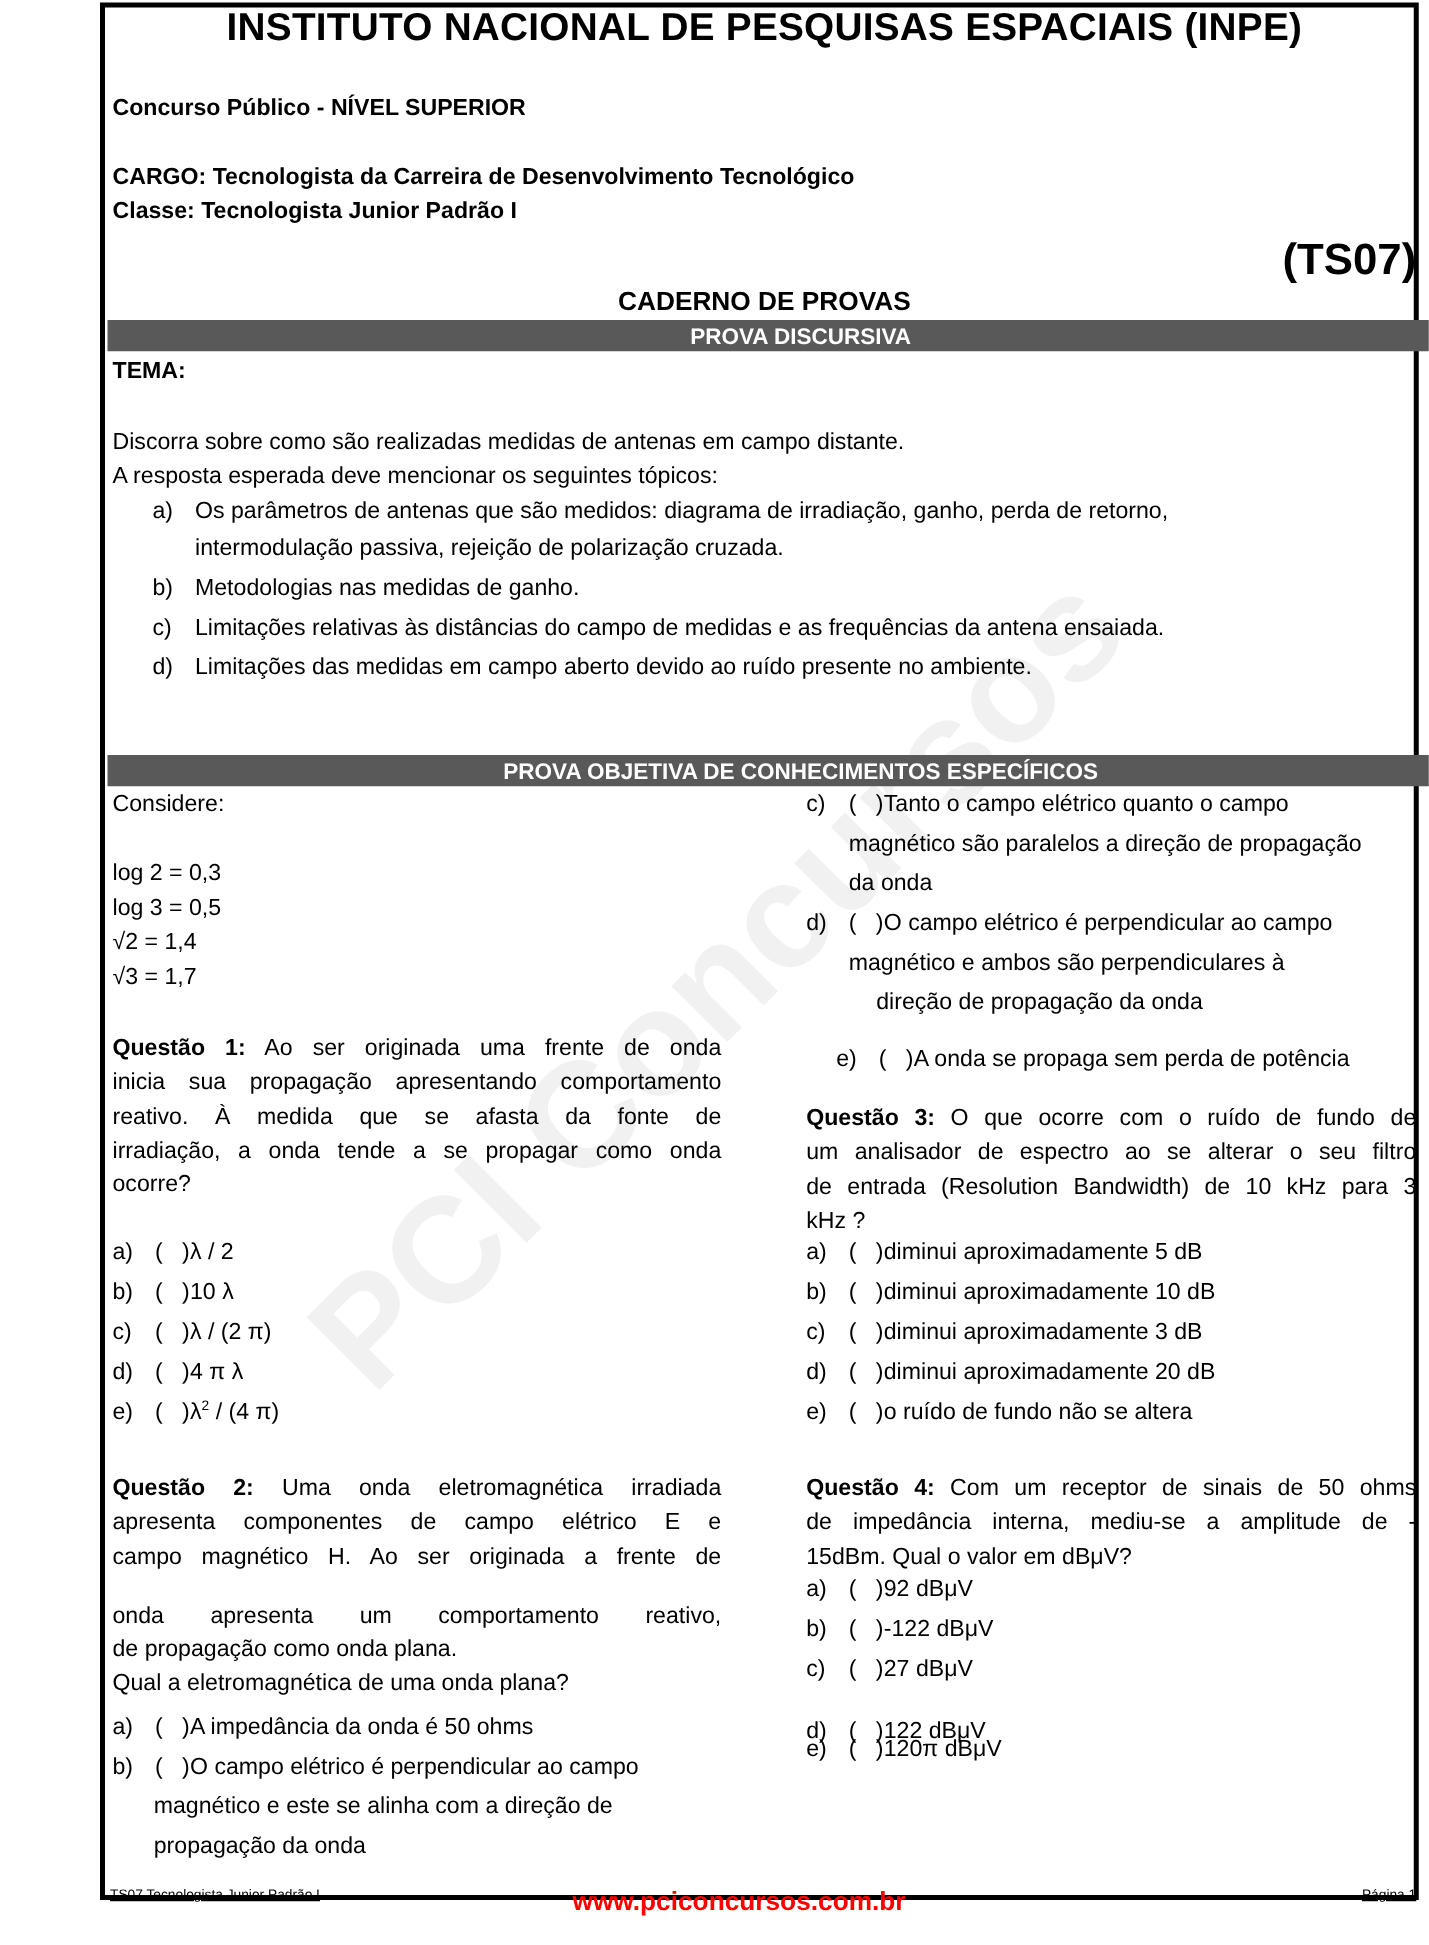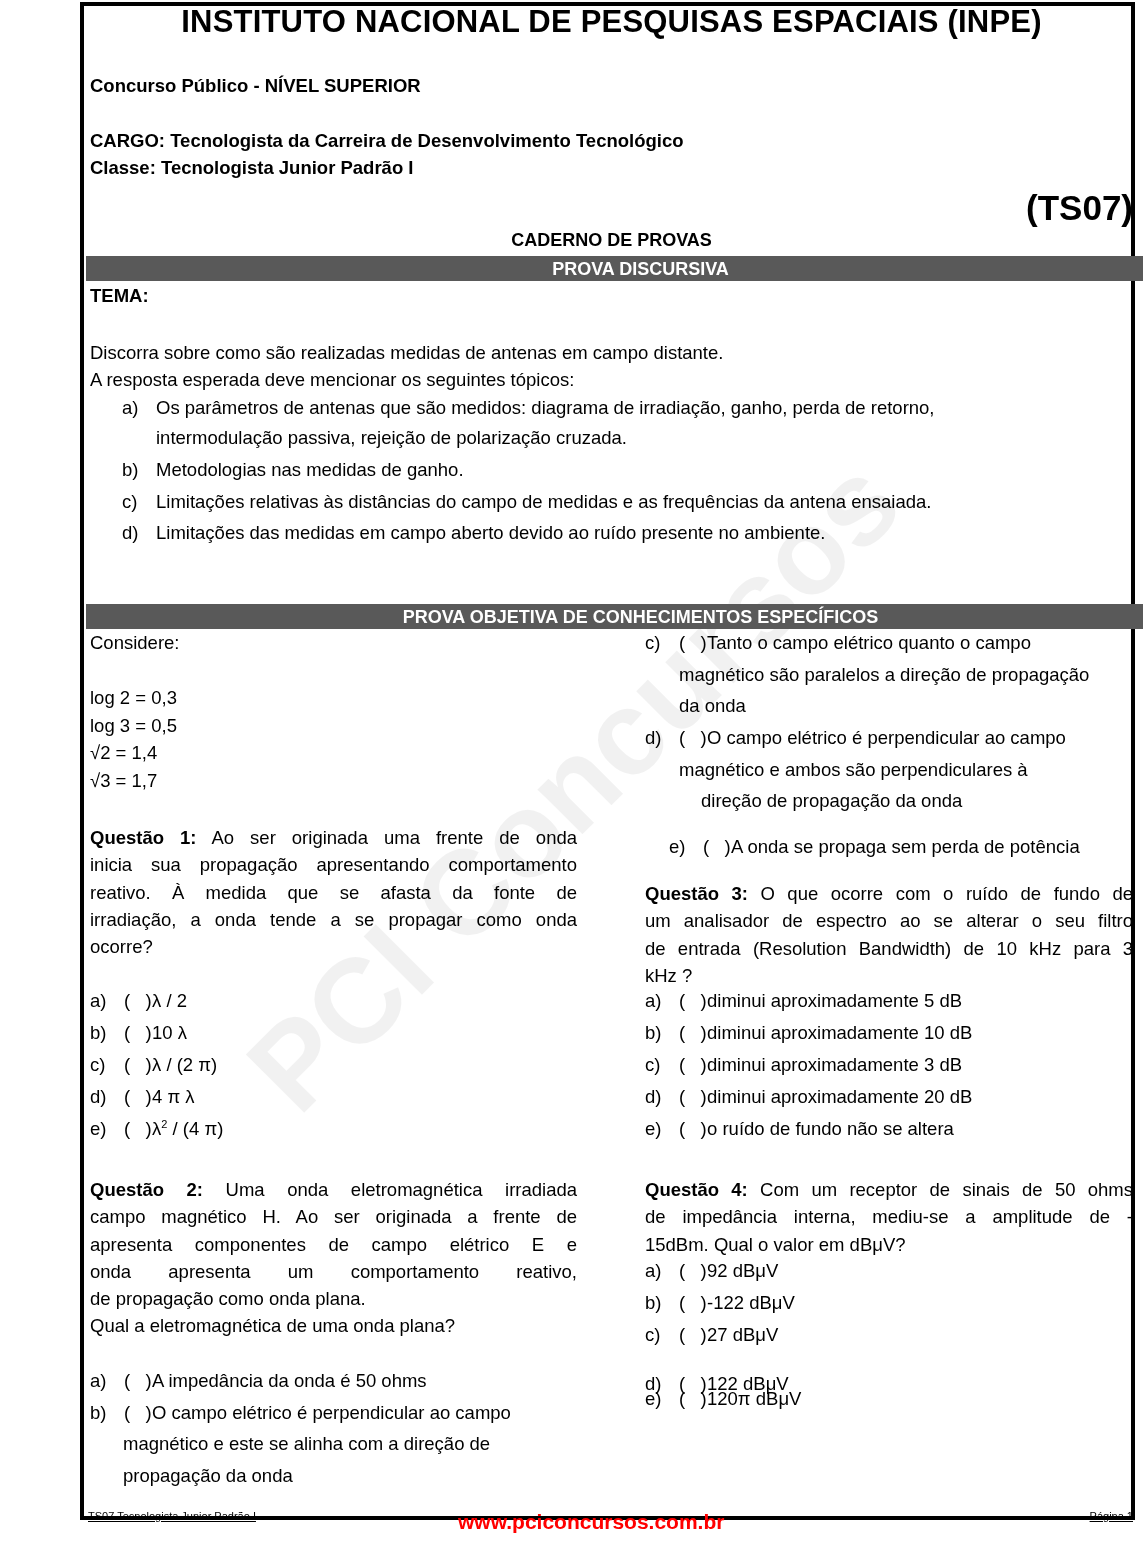--- a/index.html
+++ b/index.html
@@ -32,21 +32,21 @@
 
 <div class="frame"></div>
 
 <div class="watermark">PCI Concursos</div>
 
 <div class="abs title">INSTITUTO NACIONAL DE PESQUISAS ESPACIAIS (INPE)</div>
 <div class="line bold" style="top:75px;">Concurso Público - NÍVEL SUPERIOR</div>
 <div class="line bold" style="top:130px;">CARGO: Tecnologista da Carreira de Desenvolvimento Tecnológico</div>
 <div class="line bold" style="top:157px;">Classe: Tecnologista Junior Padrão I</div>
 <div class="abs bold" style="right:10px; top:188px; font-size:35px;">(TS07)</div>
-<div class="abs bold" style="left:84px; width:1055px; top:230px; text-align:center; font-size:18px;">CADERNO DE PROVAS</div>
+<div class="abs bold" style="left:84px; width:1055px; top:230px; text-align:center; font-size:21px;">CADERNO DE PROVAS</div>
 
 <div class="bar" style="top:256px;">PROVA DISCURSIVA</div>
 <div class="line bold" style="top:285px;">TEMA:</div>
 <div class="line" style="top:342px;">Discorra sobre como são realizadas medidas de antenas em campo distante.</div>
 <div class="line" style="top:369px;">A resposta esperada deve mencionar os seguintes tópicos:</div>
 
 <div class="item" style="left:122px; top:397px;">
   <span class="lbl">a)</span><span>Os parâmetros de antenas que são medidos: diagrama de irradiação, ganho, perda de retorno,</span>
 </div>
 <div class="item" style="left:156px; top:427px;">intermodulação passiva, rejeição de polarização cruzada.</div>
@@ -76,23 +76,23 @@
   <div>ocorre?</div>
 </div>
 <div class="item" style="left:90px; top:990px;"><span class="lbl">a)</span><span class="box" style="white-space:pre;">(   )</span><span>λ / 2</span></div>
 <div class="item" style="left:90px; top:1022px;"><span class="lbl">b)</span><span class="box" style="white-space:pre;">(   )</span><span>10 λ</span></div>
 <div class="item" style="left:90px; top:1054px;"><span class="lbl">c)</span><span class="box" style="white-space:pre;">(   )</span><span>λ / (2 π)</span></div>
 <div class="item" style="left:90px; top:1086px;"><span class="lbl">d)</span><span class="box" style="white-space:pre;">(   )</span><span>4 π λ</span></div>
 <div class="item" style="left:90px; top:1118px;"><span class="lbl">e)</span><span class="box" style="white-space:pre;">(   )</span><span>λ</span><sup>2</sup><span style="white-space:pre;"> / (4 π)</span></div>
 
 <div class="para" style="left:90px; top:1176px; width:487px;">
   <div style="text-align-last:justify;"><b>Questão 2:</b> <span>Uma onda eletromagnética irradiada</span></div>
+  <div style="text-align-last:justify;">apresenta componentes de campo elétrico E e</div>
   <div style="text-align-last:justify;">campo magnético H. Ao ser originada a frente de</div>
-  <div style="text-align-last:justify;">apresenta componentes de campo elétrico E e</div>
-  <div style="text-align-last:justify; word-spacing:14px;">onda apresenta um comportamento reativo,</div>
+  <div style="text-align-last:justify; word-spacing:14px;margin-top:20px;">onda apresenta um comportamento reativo,</div>
   <div>de propagação como onda plana.</div>
   <div>Qual a eletromagnética de uma onda plana?</div>
 </div>
 <div class="item" style="left:90px; top:1370px;"><span class="lbl">a)</span><span class="box" style="white-space:pre;">(   )</span><span>A impedância da onda é 50 ohms</span></div>
 <div class="item" style="left:90px; top:1402px;"><span class="lbl">b)</span><span class="box" style="white-space:pre;">(   )</span><span>O campo elétrico é perpendicular ao campo</span></div>
 <div class="item" style="left:123px; top:1433px;">magnético e este se alinha com a direção de</div>
 <div class="item" style="left:123px; top:1465px;">propagação da onda</div>
 
 <div class="item" style="left:645px; top:632px;"><span class="lbl">c)</span><span class="box" style="white-space:pre;">(   )</span><span>Tanto o campo elétrico quanto o campo</span></div>
 <div class="item" style="left:679px; top:664px;">magnético são paralelos a direção de propagação</div>

